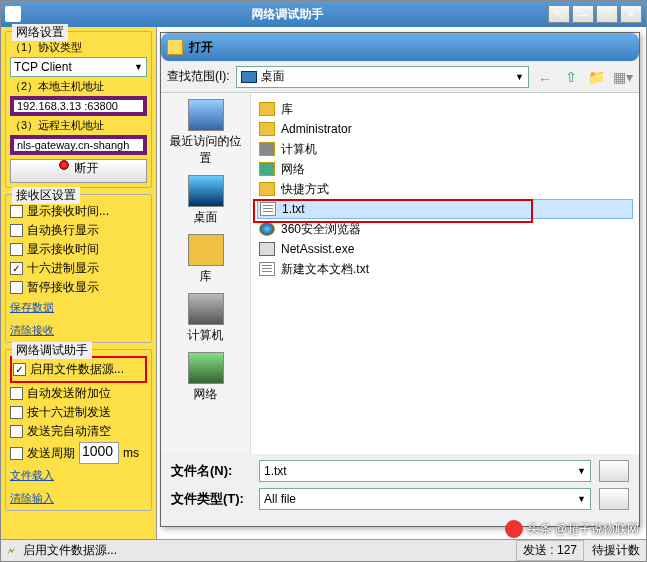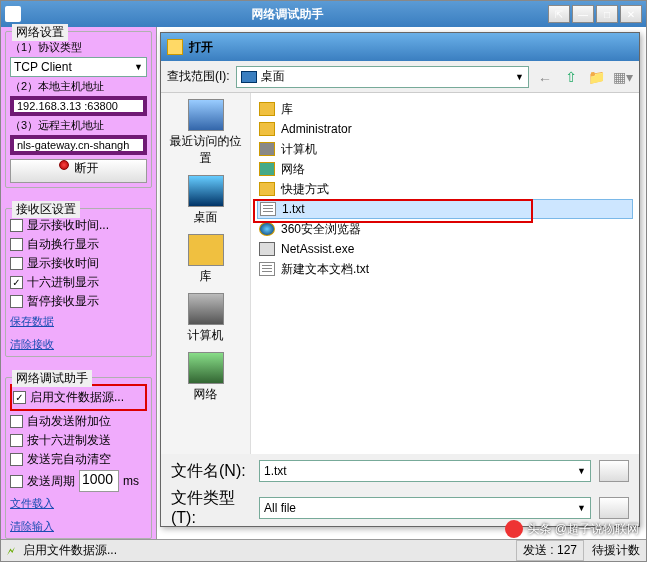--- a/index.html
+++ b/index.html
@@ -6,21 +6,21 @@
 body { background: #ccc; width: 647px; height: 562px; overflow: hidden; position: relative; }
 
 .main-window { position: absolute; left: 0; top: 0; width: 647px; height: 562px; background: #d4d0c8; border: 1px solid #888; }
 .titlebar { height: 26px; background: linear-gradient(#5b9bd5, #3a7ec0); display: flex; align-items: center; color: #fff; padding: 0 4px; }
 .titlebar .ticon { width: 16px; height: 16px; background: #fff; border-radius: 2px; margin-right: 6px; }
 .titlebar .title { flex: 1; text-align: center; font-weight: bold; }
 .winbtns { display: flex; gap: 2px; }
 .winbtn { width: 22px; height: 18px; background: linear-gradient(#f8f8f8,#ddd); border: 1px solid #888; display: flex; align-items: center; justify-content: center; font-size: 10px; }
 
 .body-area { display: flex; height: calc(100% - 26px - 22px); background: #f0f0f0; }
-.left-panel { width: 155px; padding: 4px; display: flex; flex-direction: column; gap: 20px; background: #f0abfc; }
+.left-panel { width: 155px; padding: 4px; display: flex; flex-direction: column; gap: 6px; background: #fde047; }
 .group { border: 1px solid #b0b0b0; border-radius: 2px; padding: 6px 4px 4px; position: relative; }
 .group-title { position: absolute; top: -8px; left: 6px; background: #f0f0f0; padding: 0 4px; font-size: 12px; }
 .grp-row { margin: 2px 0; font-size: 11px; }
 .input { width: 100%; height: 20px; border: 4px solid #701a75; background: #fff; padding: 0 3px; font-size: 11px; }
 .combo { width: 100%; height: 20px; border: 1px solid #7a9; background: #fff; display: flex; align-items: center; padding: 0 3px; font-size: 11px; justify-content: space-between; }
 .combo .arrow { font-size: 9px; }
 .disconnect-btn { width: 100%; height: 24px; border: 1px solid #999; background: linear-gradient(#fff,#e0e0e0); display: flex; align-items: flex-start; justify-content: center; gap: 6px; margin-top: 4px; }
 .red-dot { width: 10px; height: 10px; border-radius: 50%; background: radial-gradient(#f44,#a00); border: 1px solid #800; }
 .chk-row { display: flex; align-items: center; gap: 4px; margin: 2px 0; font-size: 11px; }
 .chk { width: 13px; height: 13px; border: 1px solid #666; background: #fff; display: inline-flex; align-items: center; justify-content: center; font-size: 10px; color: #000; }
@@ -30,21 +30,21 @@
 .period-input { width: 40px; height: 22px; border: 1px solid #999; background: #fff; font-size: 14px; padding: 0 2px; display: inline-block; }
 
 .right-area { flex: 1; position: relative; background: #fff; border-left: 1px solid #999; }
 
 .statusbar { height: 22px; background: #e8e8e8; border-top: 1px solid #999; display: flex; align-items: center; font-size: 11px; padding: 0 6px; gap: 8px; }
 .status-mid { flex: 1; }
 .status-send { border: 1px solid #bbb; padding: 1px 6px; }
 
 
 .dialog { position: absolute; left: 160px; top: 32px; width: 480px; height: 495px; background: #f0f0f0; border: 1px solid #666; box-shadow: 2px 2px 6px rgba(0,0,0,0.3); }
-.dlg-title { height: 28px; background: linear-gradient(#6ab0e8,#3a7ec0); display: flex; align-items: center; padding: 0 6px; color: #000; gap: 6px; }
+.dlg-title { height: 28px; background: linear-gradient(#6ab0e8,#3a7ec0); display: flex; align-items: center; padding: 0 6px; color: #000; gap: 6px; border-radius: 8px; }
 .dlg-title .icon { width: 16px; height: 16px; background: #ffd966; border: 1px solid #c90; }
 .dlg-title .txt { font-weight: bold; }
 .dlg-toolbar { height: 32px; display: flex; align-items: center; padding: 0 6px; gap: 6px; border-bottom: 1px solid #ccc; }
 .dlg-toolbar .lbl { font-size: 12px; }
 .dlg-combo { flex: 1; height: 22px; border: 1px solid #7a9; background: #fff; display: flex; align-items: center; padding: 0 4px; gap: 4px; }
 .dlg-combo .desk-ico { width: 16px; height: 12px; background: #3a7ec0; border: 1px solid #036; }
 .tb-ico { width: 20px; height: 20px; display: flex; align-items: center; justify-content: center; color: #888; font-size: 14px; }
 .tb-ico.active { color: #2a6; }
 
 .dlg-body { display: flex; height: calc(100% - 28px - 32px - 72px); }
@@ -65,21 +65,21 @@
 .fico.comp { background: #888; }
 .fico.net { background: #4a8; }
 .fico.txt { background: #fff; border: 1px solid #888; position: relative; }
 .fico.txt::after { content: ""; position: absolute; top: 2px; left: 2px; right: 2px; height: 1px; background: #888; box-shadow: 0 3px 0 #888, 0 6px 0 #888; }
 .fico.exe { background: #ddd; border: 1px solid #666; }
 .fico.ie { background: radial-gradient(#6cf,#036); border-radius: 50%; }
 .hl-red-file { position: absolute; border: 2px solid #d00; pointer-events: none; }
 
 .dlg-bottom { height: 72px; padding: 6px 10px; display: flex; flex-direction: column; gap: 6px; }
 .dlg-brow { display: flex; align-items: center; gap: 8px; }
-.dlg-brow .blbl { width: 80px; font-size: 16px; }
+.dlg-brow .blbl { width: 80px; font-size: 13px; font-weight: bold; }
 .dlg-brow .bcombo { flex: 1; height: 22px; border: 1px solid #7a9; background: #fff; display: flex; align-items: center; justify-content: space-between; padding: 0 4px; font-size: 12px; }
 .dlg-btn { width: 30px; height: 22px; border: 1px solid #999; background: linear-gradient(#fff,#ddd); }
 
 .watermark { position: absolute; right: 8px; bottom: 24px; color: #fff; font-size: 13px; text-shadow: 0 0 3px #000; display: flex; align-items: center; gap: 4px; }
 .wm-ico { width: 18px; height: 18px; background: #e33; border-radius: 50%; }
 </style>
 </head>
 <body>
 
 <div class="main-window">

